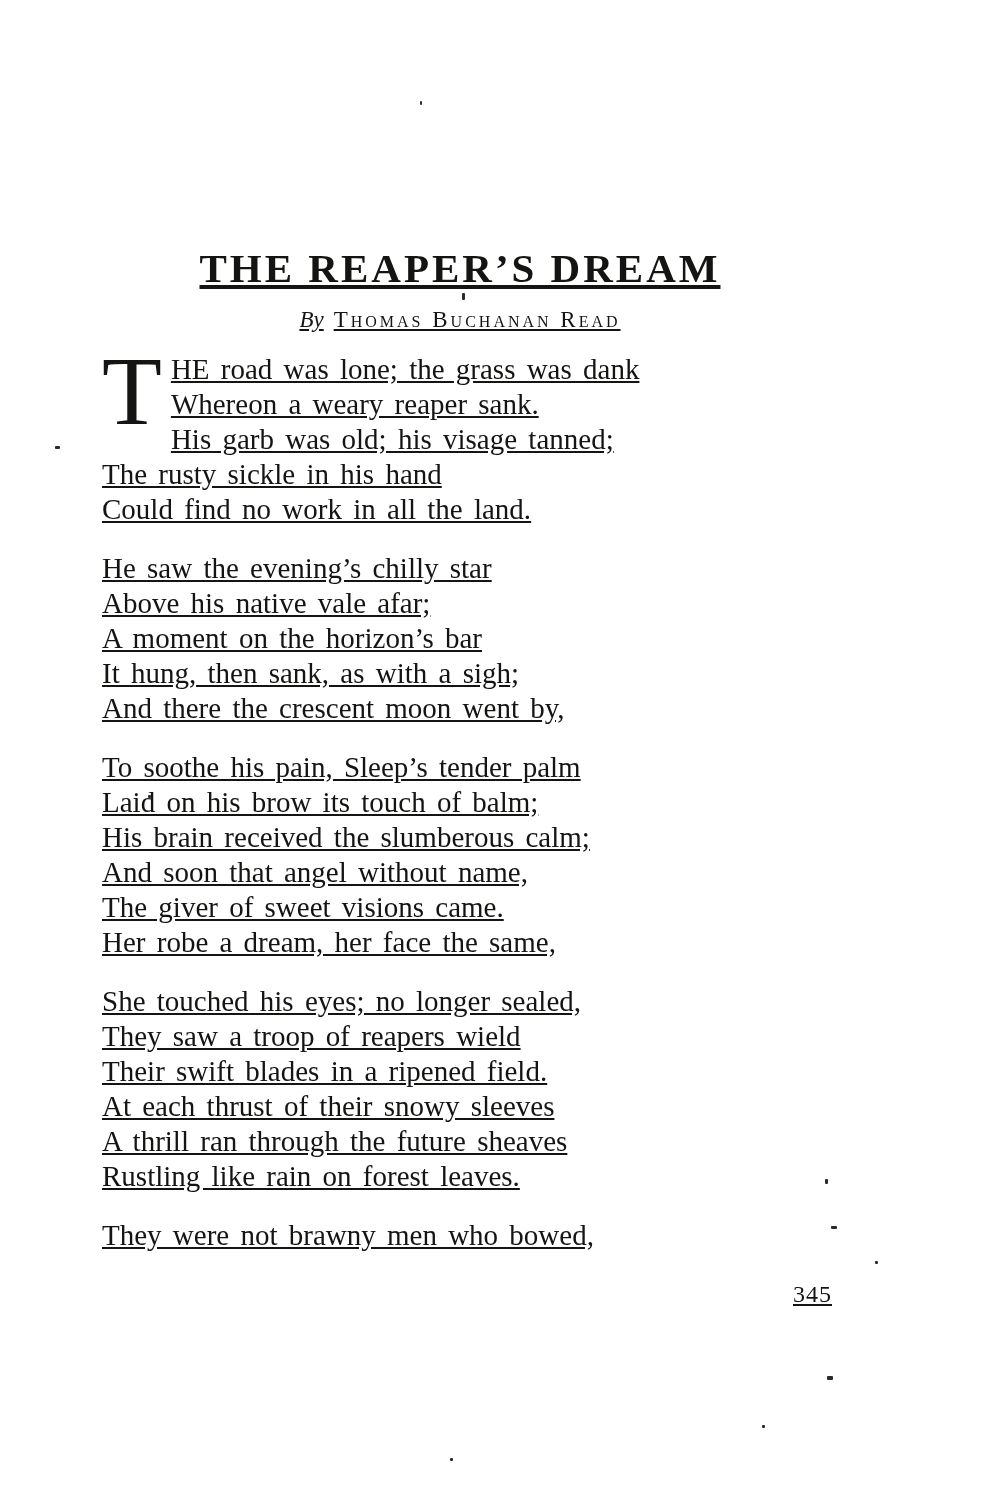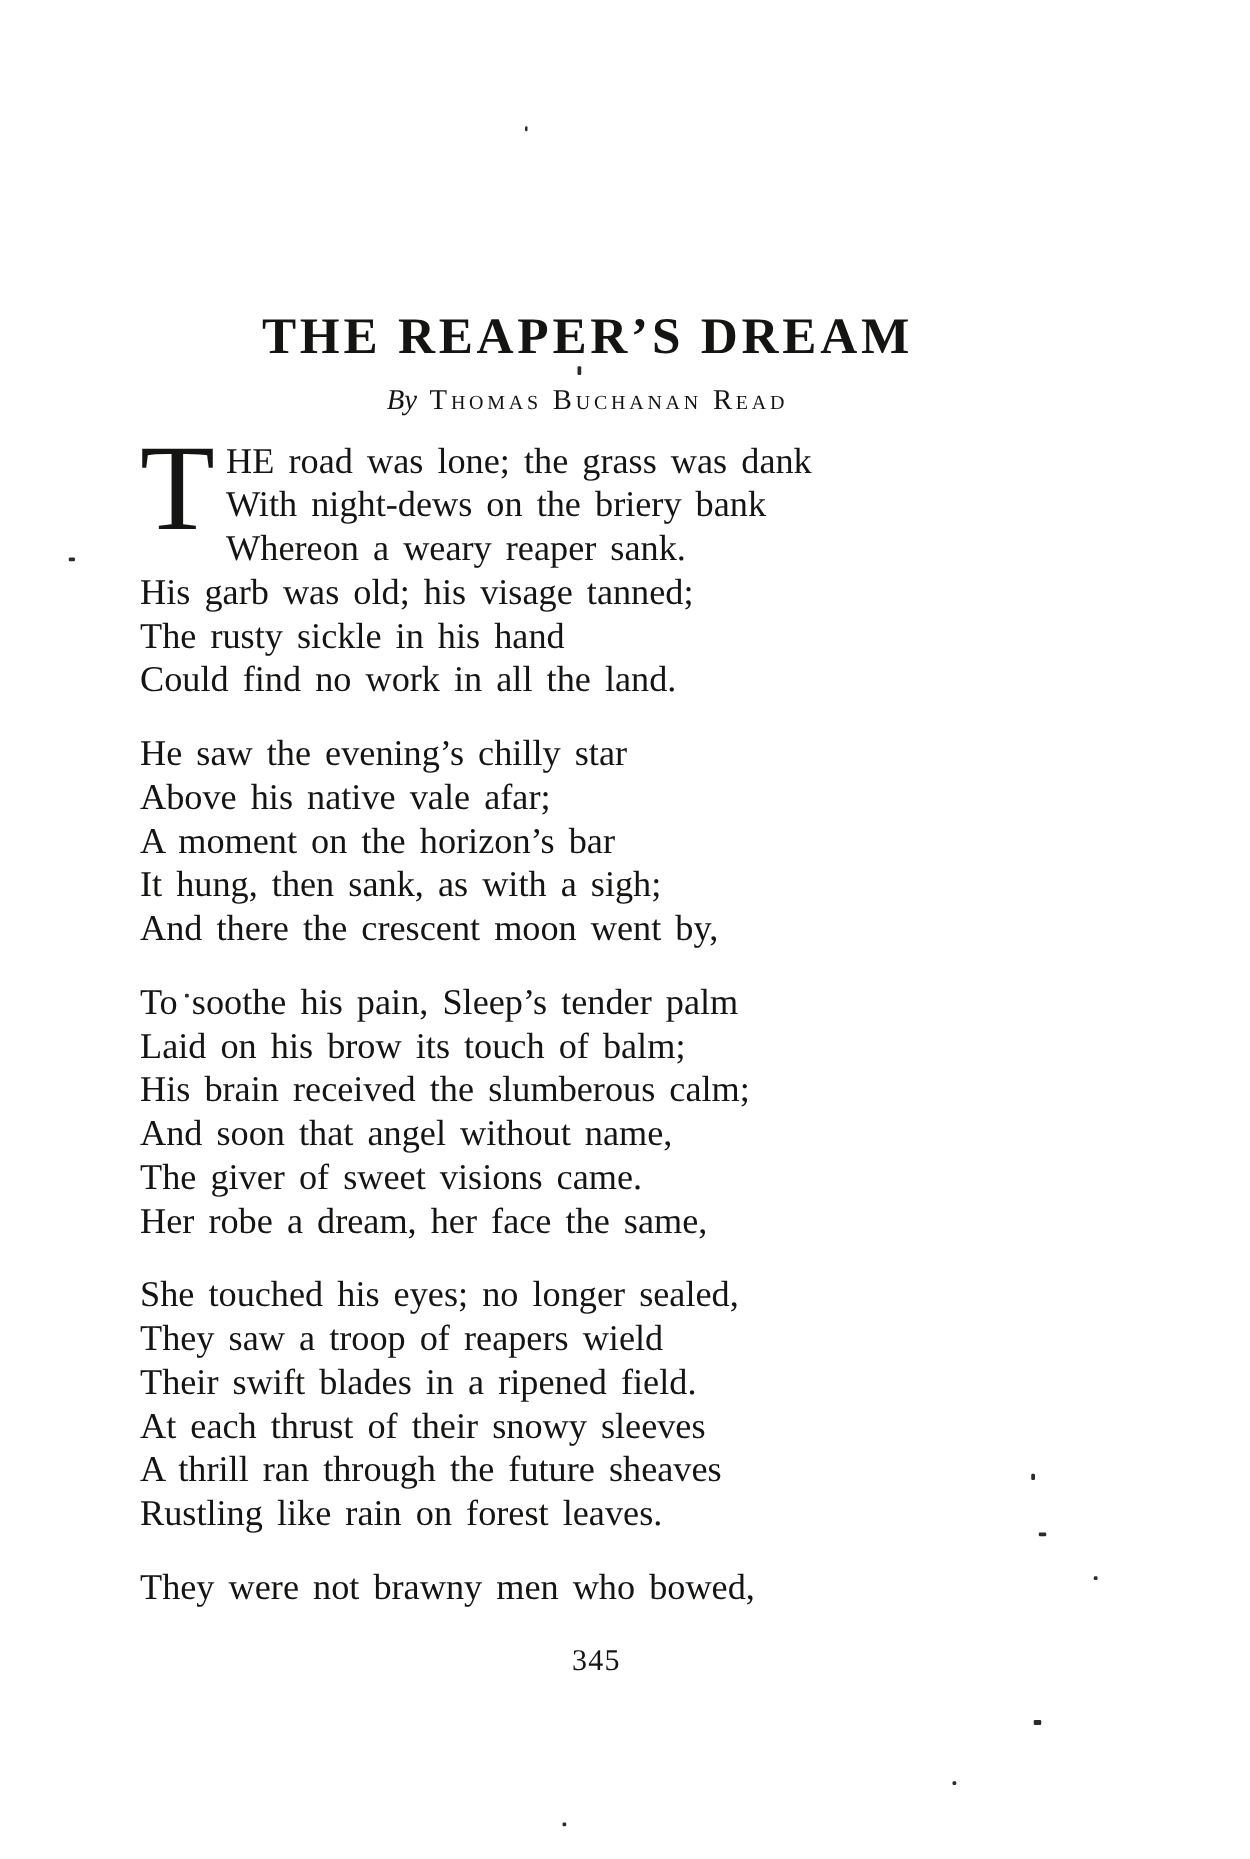--- a/index.html
+++ b/index.html
@@ -6,22 +6,23 @@
   .page {
     position:relative;
     width:1000px; height:1487px;
     background:var(--paper, #ffffff);
     color:var(--ink, #141413);
     font-family:"Liberation Serif", serif;
     overflow:hidden;
   }
   .content {
     position:absolute;
-    left:98px; top:246px;
+    left:88px; top:246px;
     width:744px;
+    text-decoration:underline;
   }
   .title {
     text-align:center;
     font-size:41px;
     font-weight:bold;
     letter-spacing:3px;
     line-height:44px;
     white-space:nowrap;
   }
   .byline {
@@ -51,21 +52,21 @@
   .dropcap {
     float:left;
     font-size:98px;
     line-height:72px;
     height:72px;
     margin:3px 9px 0 0;
     letter-spacing:0;
     word-spacing:0;
   }
   .pagenum {
-    text-align:center;
+    text-align:right;
     font-size:24px;
     margin-top:2px;
     letter-spacing:1px;
   }
   .speck {
     position:absolute;
     background:#2b2b2b;
     border-radius:1px;
   }
 </style>
@@ -80,21 +81,20 @@
 
     <div class="byline">
       <span class="by">By</span><span class="author">Thomas Buchanan Read</span>
     </div>
 
     <div class="poem">
 
       <div class="stanza">
         <span class="dropcap">T</span>
         <div class="line">HE road was lone; the grass was dank</div>
-        <div class="line">With night-dews on the briery bank</div>
         <div class="line">Whereon a weary reaper sank.</div>
         <div class="line">His garb was old; his visage tanned;</div>
         <div class="line">The rusty sickle in his hand</div>
         <div class="line">Could find no work in all the land.</div>
       </div>
 
       <div class="stanza">
         <div class="line">He saw the evening’s chilly star</div>
         <div class="line">Above his native vale afar;</div>
         <div class="line">A moment on the horizon’s bar</div>

